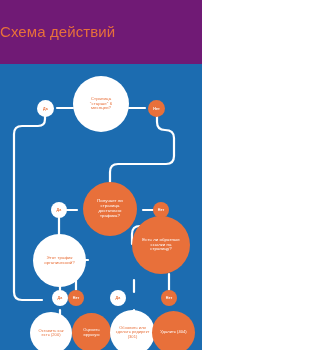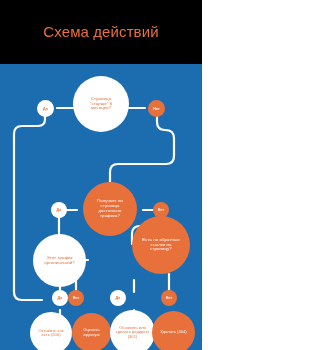--- a/index.html
+++ b/index.html
@@ -6,23 +6,23 @@
   html,body { width:202px; height:350px; }
   body {
     font-family:"Liberation Sans", sans-serif;
     background:#ffffff;
     overflow:hidden;
   }
   #root { position:relative; width:202px; height:350px; }
 
   .header {
     position:absolute; left:0; top:0; width:202px; height:64px;
-    background:#000000;
+    background:#701a75;
     display:flex; flex-direction:column;
-    align-items:center; justify-content:center;
+    justify-content:center;
   }
   .header .line {
     color:#e8703a;
     font-size:15px;
     line-height:18px;
     font-weight:400;
     letter-spacing:0.1px;
     white-space:nowrap;
   }
 

